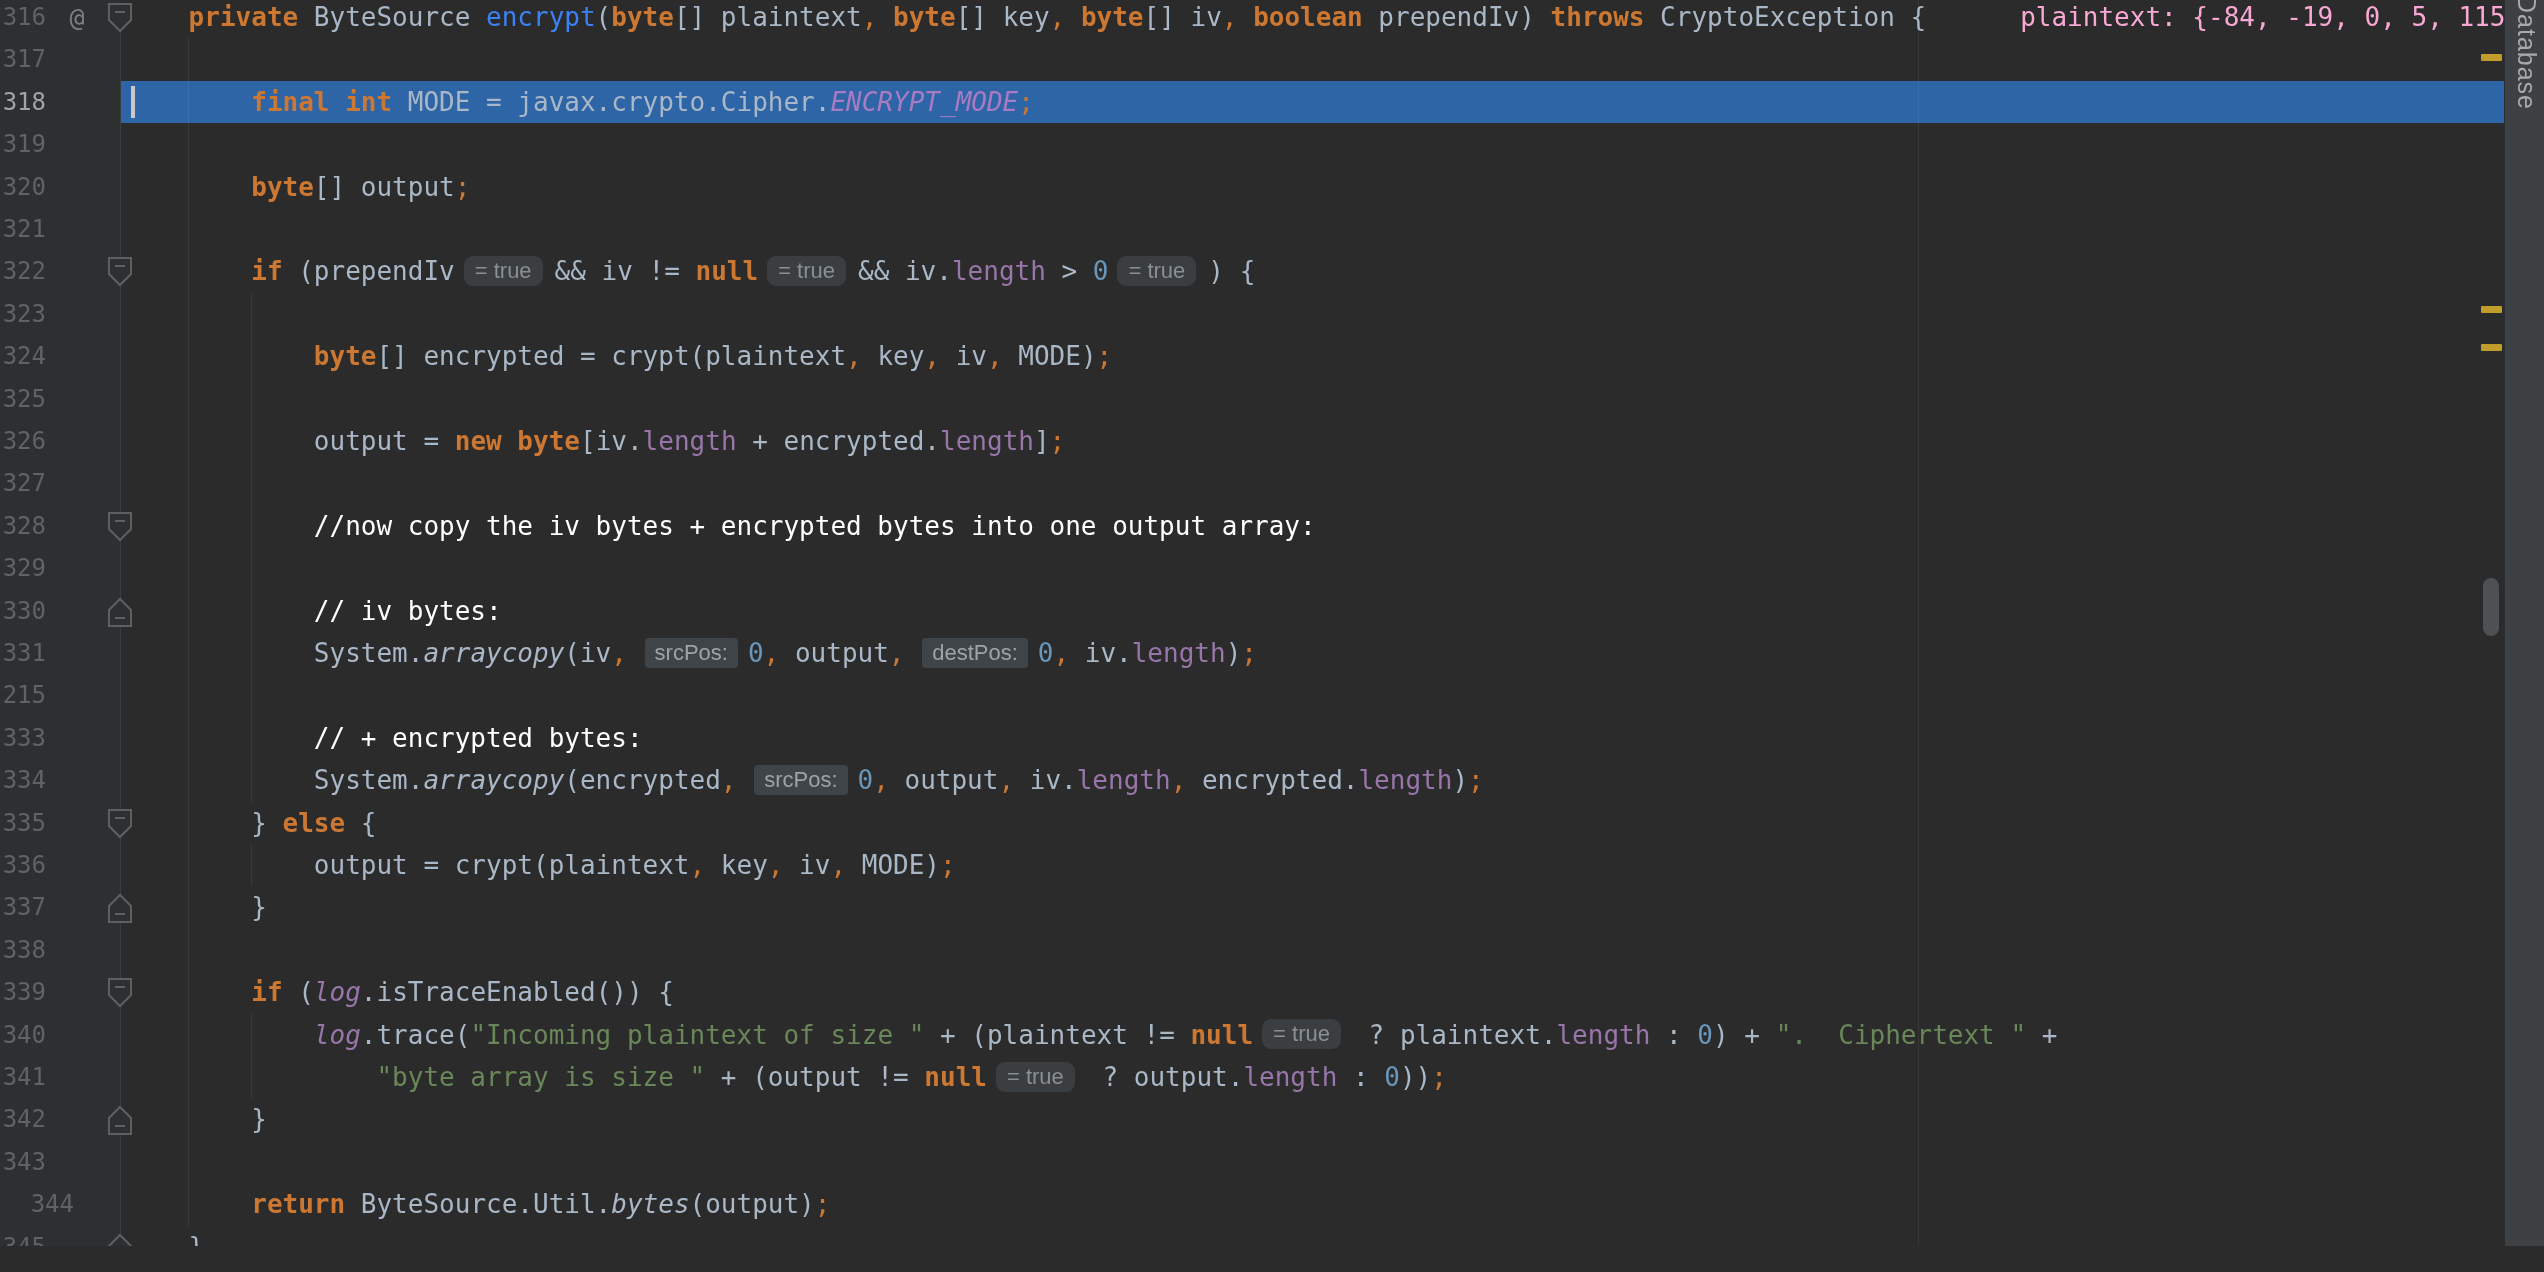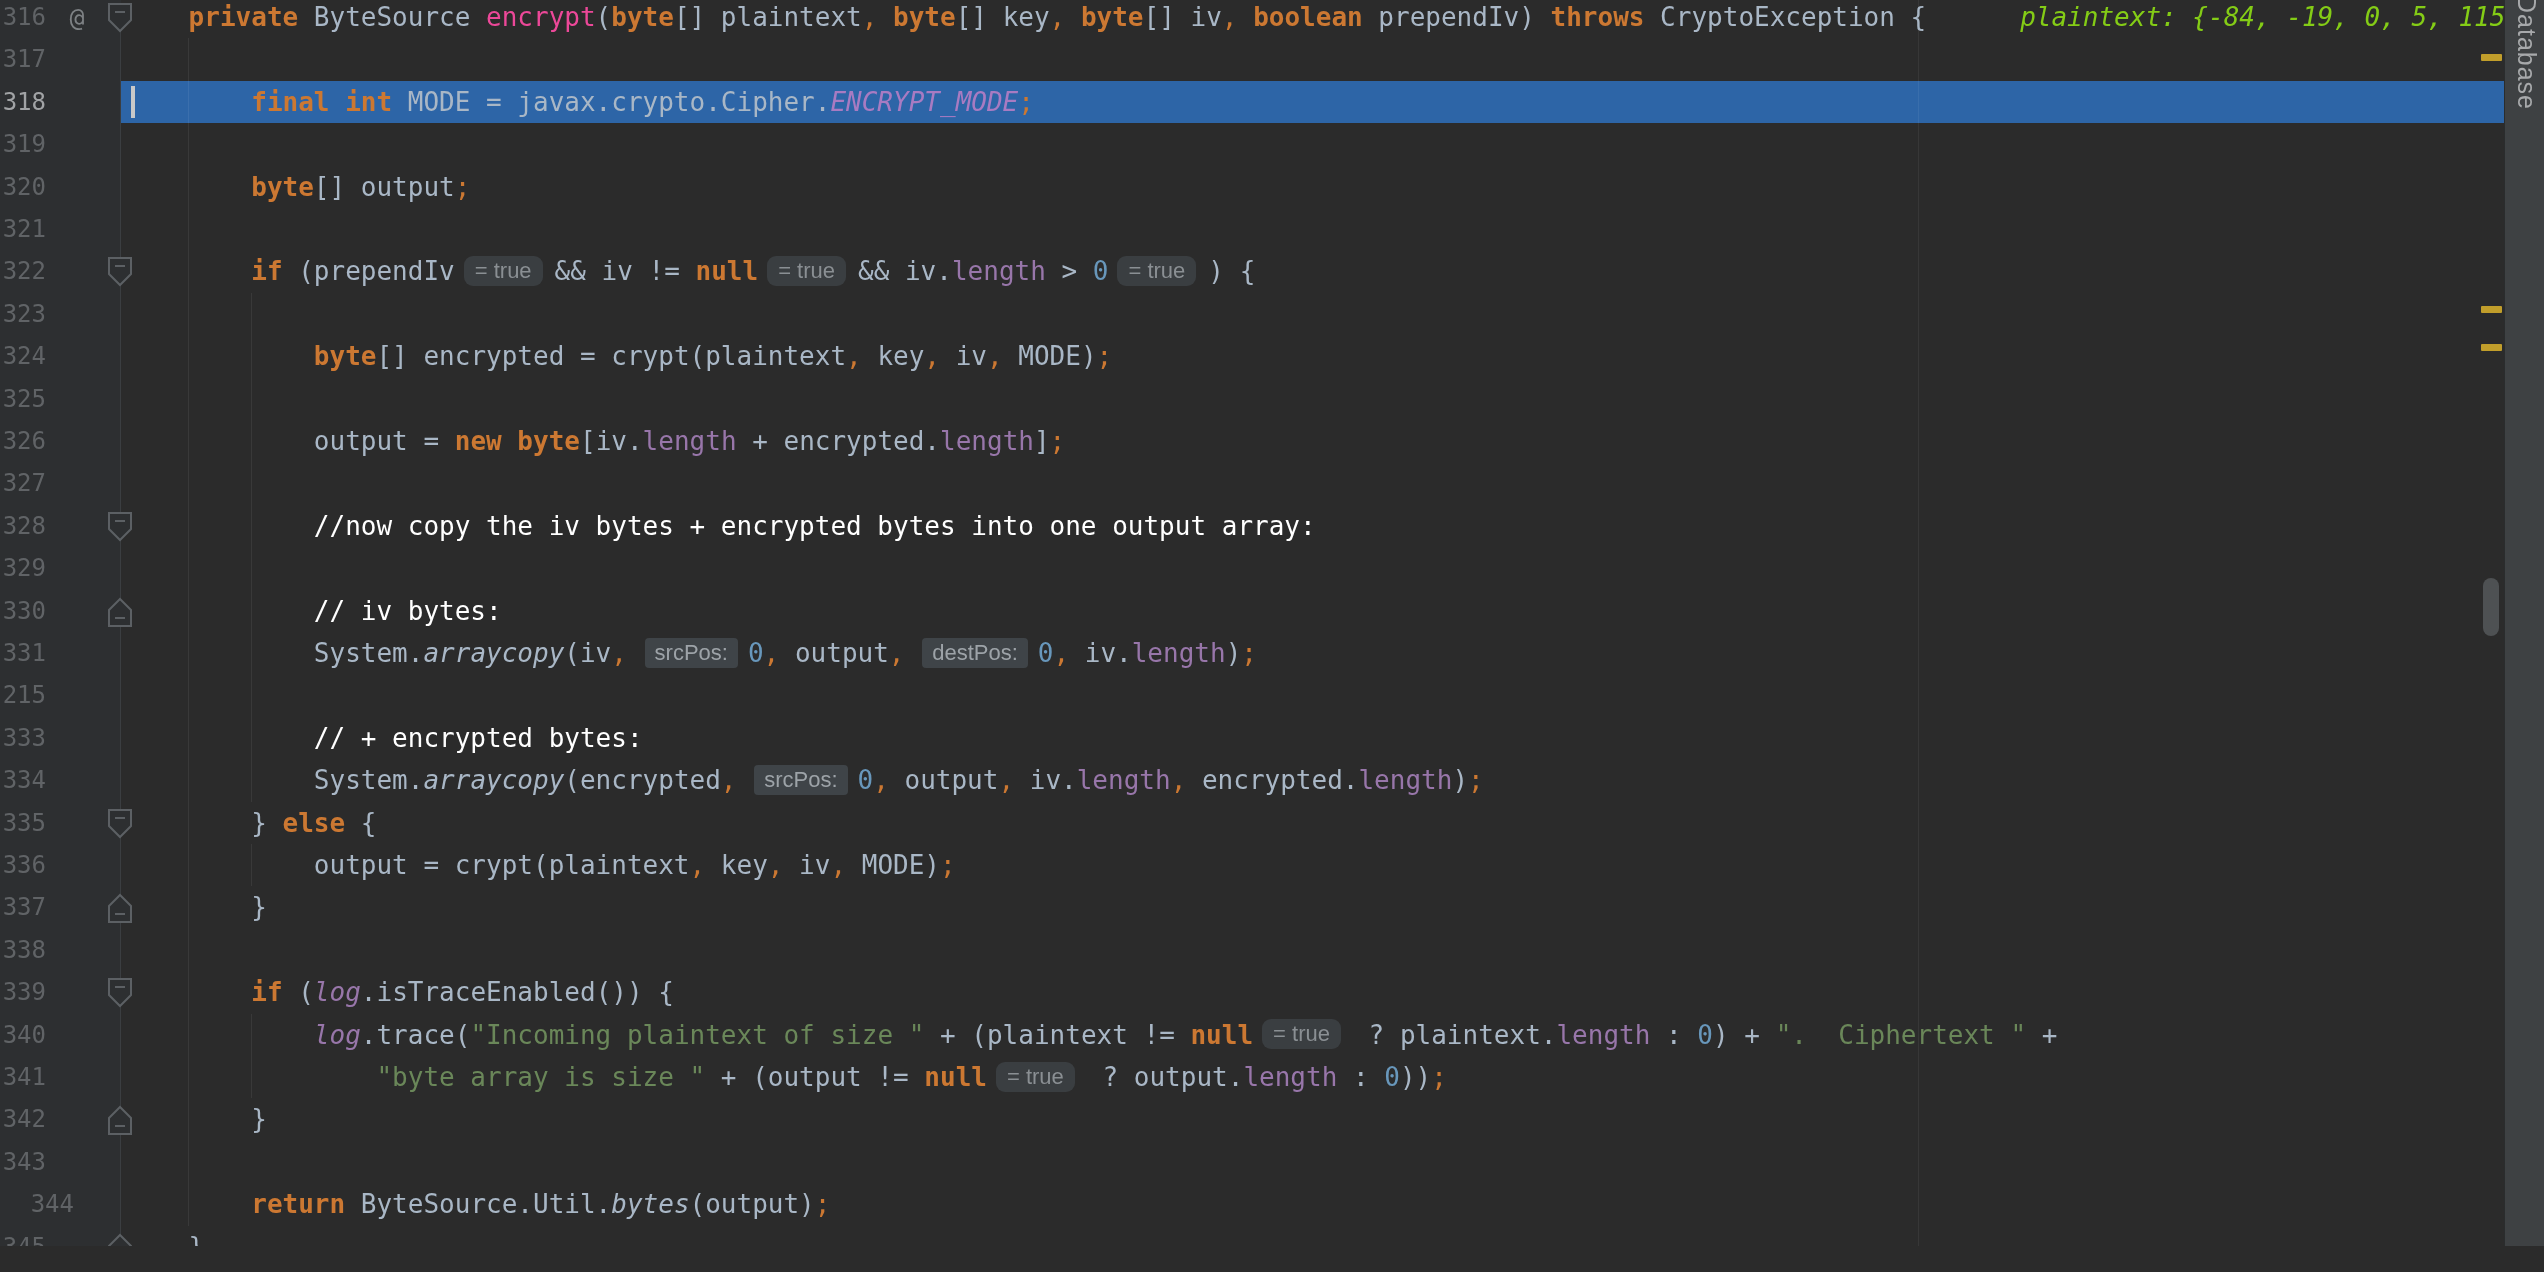--- a/index.html
+++ b/index.html
@@ -27,22 +27,22 @@
   .kw{color:#CC7832;font-weight:700;}
   .pun{color:#CC7832;}
   .def{color:#A9B7C6;}
   .num{color:#6897BB;}
   .str{color:#6A8759;}
   .com{color:#ffffff;}
   .fld{color:#9876AA;}
   .fldi{color:#9876AA;font-style:italic;}
   .cst{color:#A87BC2;font-style:italic;}
   .itm{color:#A9B7C6;font-style:italic;}
-  .fn{color:#ec4899;}
-  .dbg{color:#84cc16;font-style:italic;}
+  .fn{color:#3b82f6;}
+  .dbg{color:#f9a8d4;}
   
   .pill{display:inline-block;height:30px;line-height:30px;border-radius:9px;
         font-family:"Liberation Sans",sans-serif;font-size:22px;vertical-align:middle;
         position:relative;top:-2px;}
   .vh{background:#3A3E41;color:#8A8F93;padding:0 11px;margin:0 12px 0 9px;}
   .ph{background:#3F4448;color:#9DA3A8;padding:0 10px;margin:0 10px 0 2px;border-radius:4px;}
   
   .scroll-zone{position:absolute;left:2480px;top:0;width:24px;height:100%;z-index:7;}
   .stripe-mark{position:absolute;left:1px;width:21px;height:7px;border-radius:1px;}
   .thumb{position:absolute;left:3px;width:16px;border-radius:8px;background:#4E5153;}

